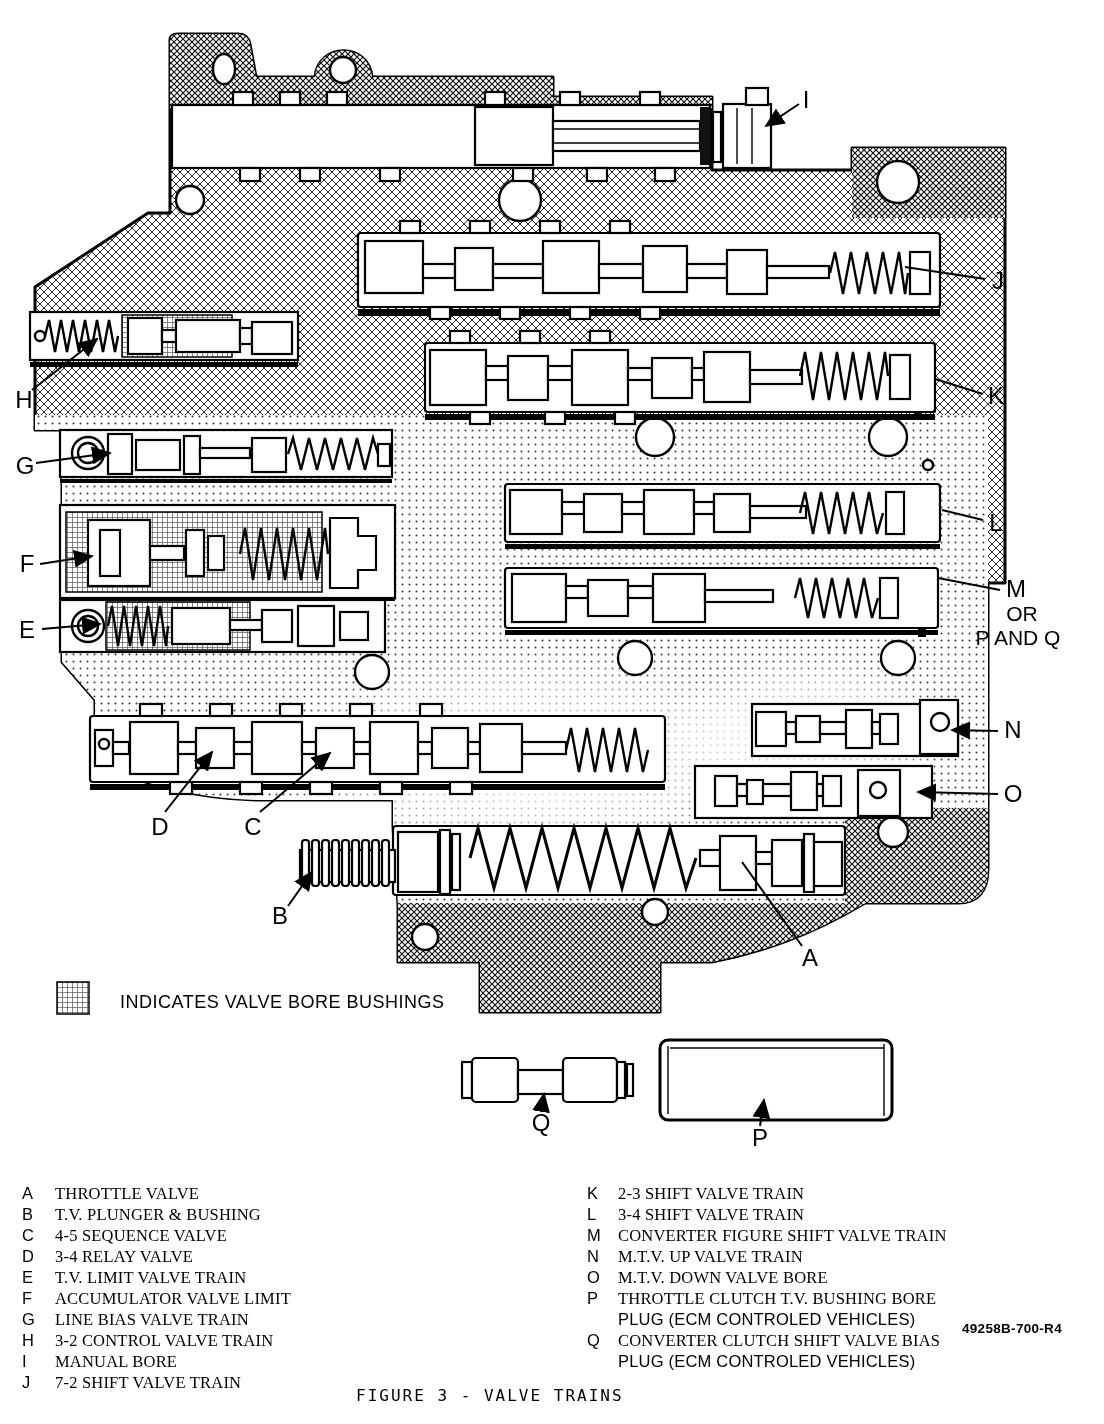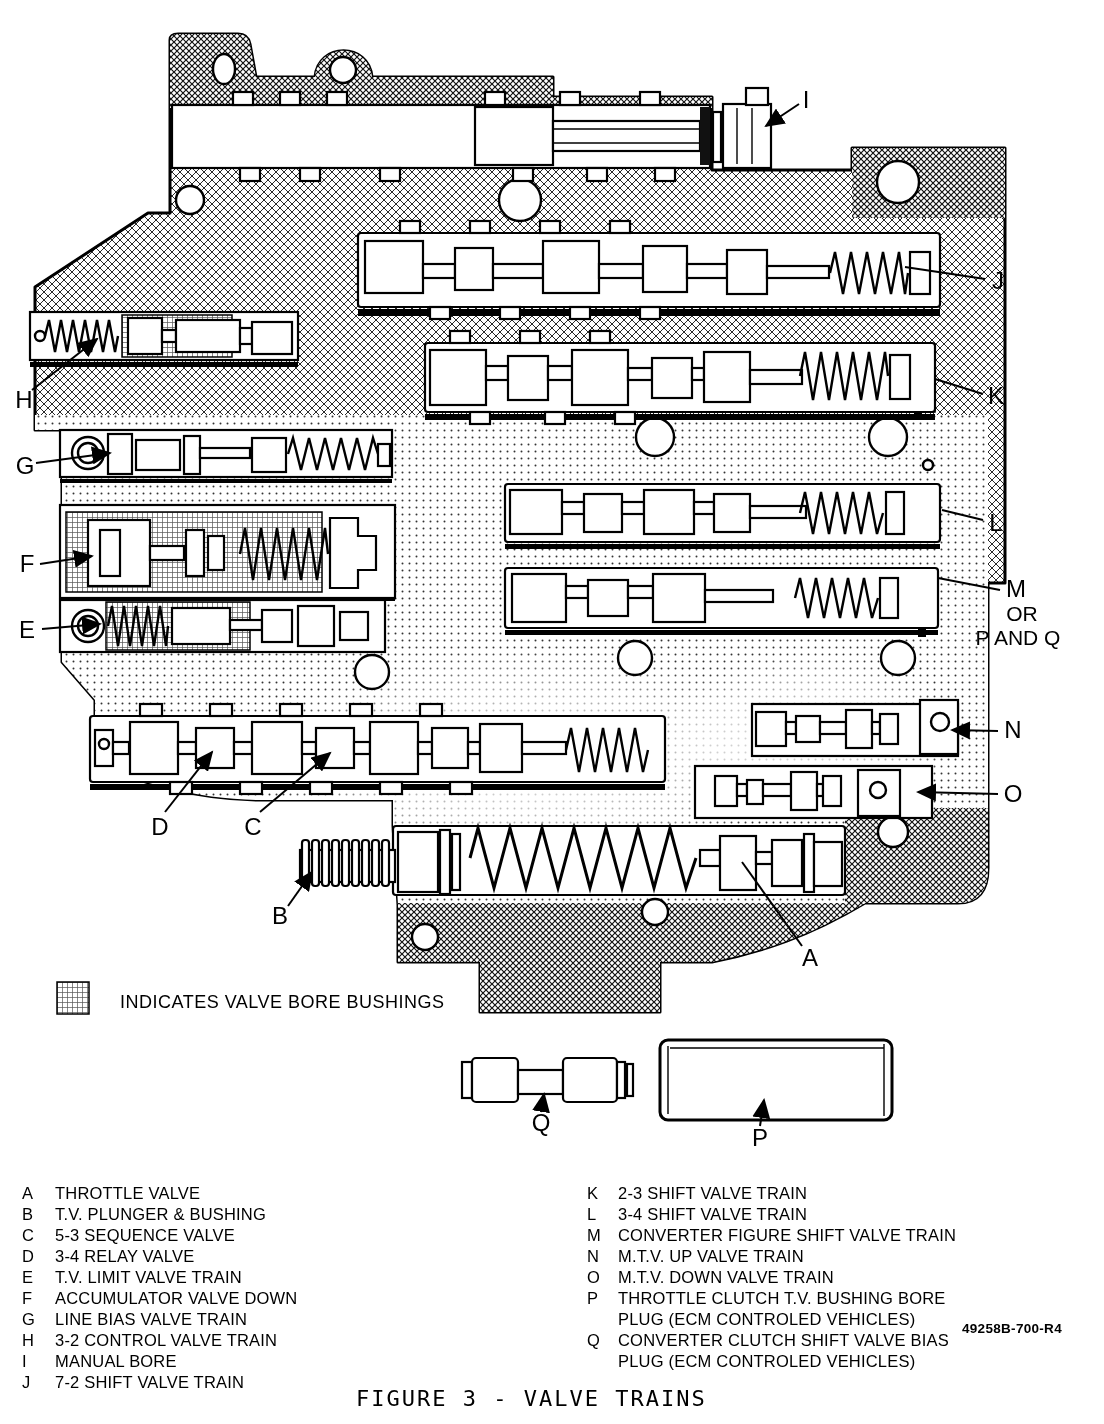--- a/index.html
+++ b/index.html
@@ -23,26 +23,26 @@
   .ct2{font:21px "Liberation Sans",sans-serif;fill:#000;text-anchor:middle;}
   .lgt{font:18px "Liberation Sans",sans-serif;fill:#000;letter-spacing:.5px;}
 
   
   .plist{position:absolute;top:1183px;font-size:16.5px;line-height:21px;letter-spacing:.2px;}
   #plist-left{left:22px;width:540px;}
   #plist-right{left:587px;width:515px;}
   .pitem{display:flex;align-items:flex-start;}
   .pitem .k{flex:0 0 33px;}
   #plist-right .pitem .k{flex:0 0 31px;}
-  .pitem .v{flex:1;}
+  .pitem .v{flex:1;font-family:Liberation Serif, serif;}
   .v2{padding-left:31px;}
 
   #caption{position:absolute;left:356px;top:1386px;
            font-family:"DejaVu Sans Mono","Liberation Mono",monospace;
-           font-size:22px;letter-spacing:2px;white-space:nowrap;}
+           font-size:16px;letter-spacing:2px;white-space:nowrap;}
   #refnum{position:absolute;left:962px;top:1321px;font-size:13.5px;font-weight:bold;letter-spacing:.3px;}
 </style>
 </head>
 <body>
 
 <div id="page">
 
 <svg id="diagram" width="1104" height="1175" viewBox="0 0 1104 1175" xmlns="http://www.w3.org/2000/svg">
   <defs>
     <pattern id="hx" width="8" height="8" patternUnits="userSpaceOnUse">
@@ -455,33 +455,33 @@
     <div class="pitem">
         <span class="k">A</span>
         <span class="v">THROTTLE VALVE</span>
       </div>
     <div class="pitem">
         <span class="k">B</span>
         <span class="v">T.V. PLUNGER &amp; BUSHING</span>
       </div>
     <div class="pitem">
         <span class="k">C</span>
-        <span class="v">5-3 SEQUENCE VALVE</span>
+        <span class="v">4-5 SEQUENCE VALVE</span>
       </div>
     <div class="pitem">
         <span class="k">D</span>
         <span class="v">3-4 RELAY VALVE</span>
       </div>
     <div class="pitem">
         <span class="k">E</span>
         <span class="v">T.V. LIMIT VALVE TRAIN</span>
       </div>
     <div class="pitem">
         <span class="k">F</span>
-        <span class="v">ACCUMULATOR VALVE DOWN</span>
+        <span class="v">ACCUMULATOR VALVE LIMIT</span>
       </div>
     <div class="pitem">
         <span class="k">G</span>
         <span class="v">LINE BIAS VALVE TRAIN</span>
       </div>
     <div class="pitem">
         <span class="k">H</span>
         <span class="v">3-2 CONTROL VALVE TRAIN</span>
       </div>
     <div class="pitem">
@@ -506,21 +506,21 @@
     <div class="pitem">
         <span class="k">M</span>
         <span class="v">CONVERTER FIGURE SHIFT VALVE TRAIN</span>
       </div>
     <div class="pitem">
         <span class="k">N</span>
         <span class="v">M.T.V. UP VALVE TRAIN</span>
       </div>
     <div class="pitem">
         <span class="k">O</span>
-        <span class="v">M.T.V. DOWN VALVE TRAIN</span>
+        <span class="v">M.T.V. DOWN VALVE BORE</span>
       </div>
     <div class="pitem">
         <span class="k">P</span>
         <span class="v">THROTTLE CLUTCH T.V. BUSHING BORE</span>
       </div>
     <div class="v2">PLUG (ECM CONTROLED VEHICLES)</div>
     <div class="pitem">
         <span class="k">Q</span>
         <span class="v">CONVERTER CLUTCH SHIFT VALVE BIAS</span>
       </div>

